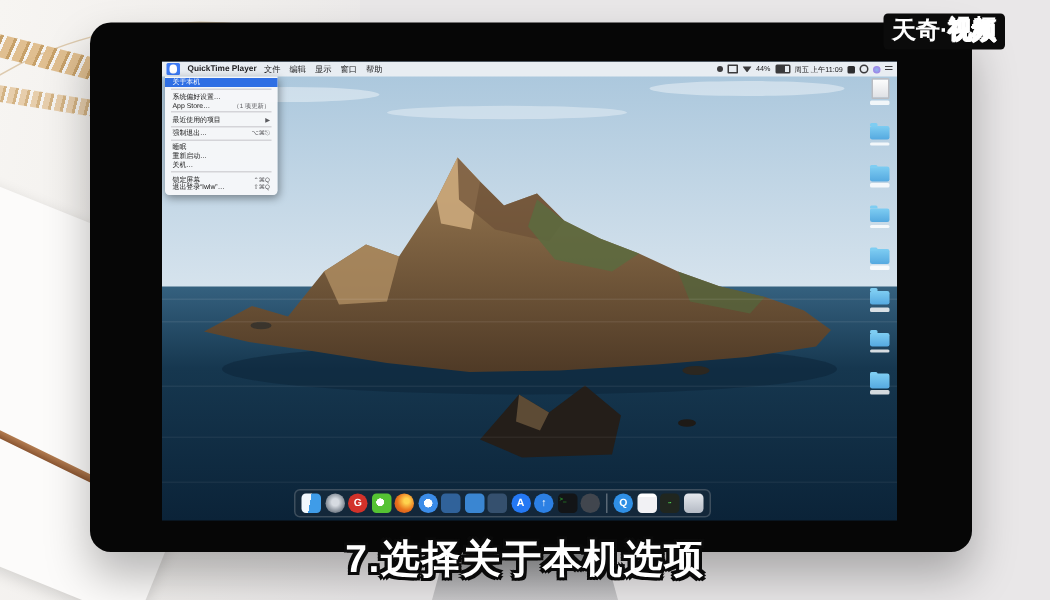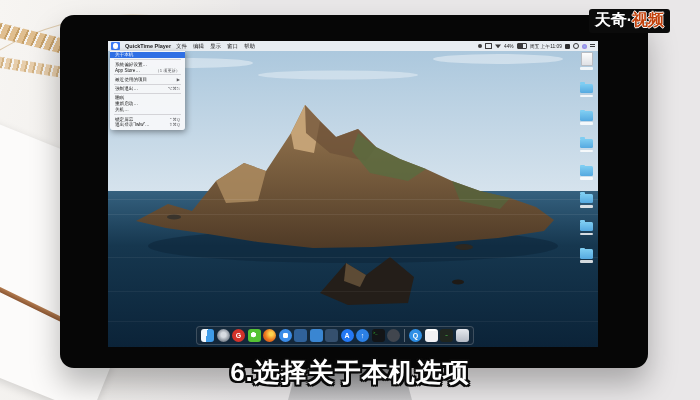--- a/index.html
+++ b/index.html
@@ -94,21 +94,21 @@
   .stand{position:absolute;left:288px;top:368px;width:124px;height:32px;z-index:1;
     background:linear-gradient(180deg,#9c9d9f,#c9c8ca);
     clip-path:polygon(7% 0,93% 0,100% 100%,0 100%);}
   .caption{position:absolute;left:0;right:0;top:355px;text-align:center;z-index:30;
     font-size:26px;font-weight:bold;color:#fff;letter-spacing:1px;
     text-shadow:-2px -2px 0 #0a0a0a,0 -2px 0 #0a0a0a,2px -2px 0 #0a0a0a,-2px 0 0 #0a0a0a,
       2px 0 0 #0a0a0a,-2px 2px 0 #0a0a0a,0 2px 0 #0a0a0a,2px 2px 0 #0a0a0a;}
   .watermark{position:absolute;top:9px;right:30px;z-index:40;display:flex;align-items:center;
     background:#0b0b0b;border-radius:3px;padding:1px 6px 2px;font-size:16px;font-weight:bold;}
   .wm-solid{color:#ffffff;}
-  .wm-outline{color:#c2410c;
+  .wm-outline{color:#ffffff;
     text-shadow:0.7px 0 0 #fff,-0.7px 0 0 #fff,0 0.7px 0 #fff,0 -0.7px 0 #fff;}
 </style>
 </head>
 <body>
 
 <div class="bg-left" data-name="background-surface"></div>
 <div class="wire" data-name="decor-curve"></div>
 <div class="wheat" data-name="wheat-stalk"></div>
 <div class="wheat2" data-name="wheat-stalk-2"></div>
 <div class="paper" data-name="paper-book">
@@ -292,17 +292,17 @@
         <div class="dock-icon circle" data-name="utility-app-icon" style="background: rgb(65, 70, 78);"></div>
         <div class="dock-sep" data-name="dock-separator"></div>
         <div class="dock-icon circle" data-name="quicktime-icon" style="background: rgb(47, 143, 229);">Q</div>
         <div class="dock-icon " data-name="textedit-document-icon" style="background: linear-gradient(rgb(255, 255, 255) 0px, rgb(255, 255, 255) 18%, rgb(241, 241, 244) 18%);"></div>
         <div class="dock-icon " data-name="screenshot-preview-icon" style="background: rgb(32, 38, 31);">▪▪</div>
         <div class="dock-icon " data-name="trash-icon" style="background: linear-gradient(rgb(230, 233, 238), rgb(180, 186, 196));"></div>
       </div>
   </div>
 </div>
 
-<div class="caption" data-name="video-caption">6.选择关于本机选项</div>
+<div class="caption" data-name="video-caption">7.选择关于本机选项</div>
 <div class="watermark" data-name="channel-watermark">
   <span class="wm-solid" data-name="watermark-text-primary">天奇·</span>
   <span class="wm-outline" data-name="watermark-text-secondary">视频</span>
 </div>
 
 </body></html>

